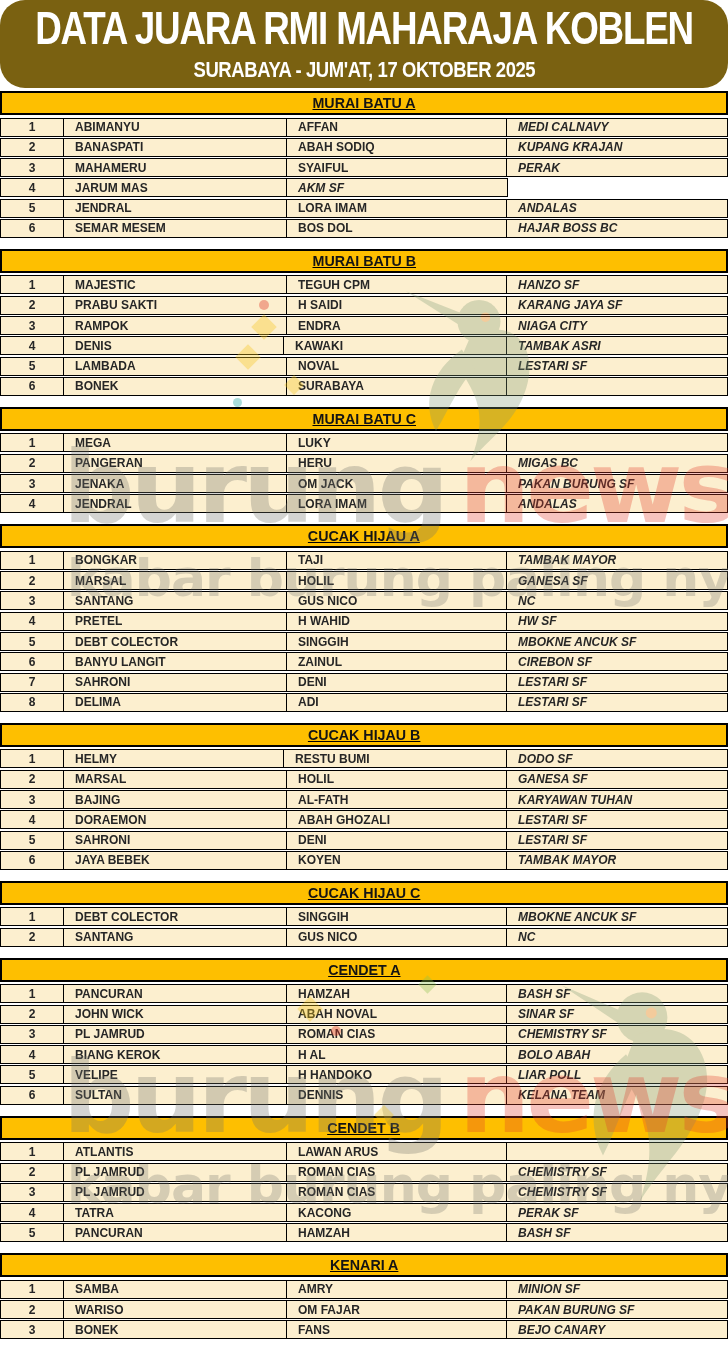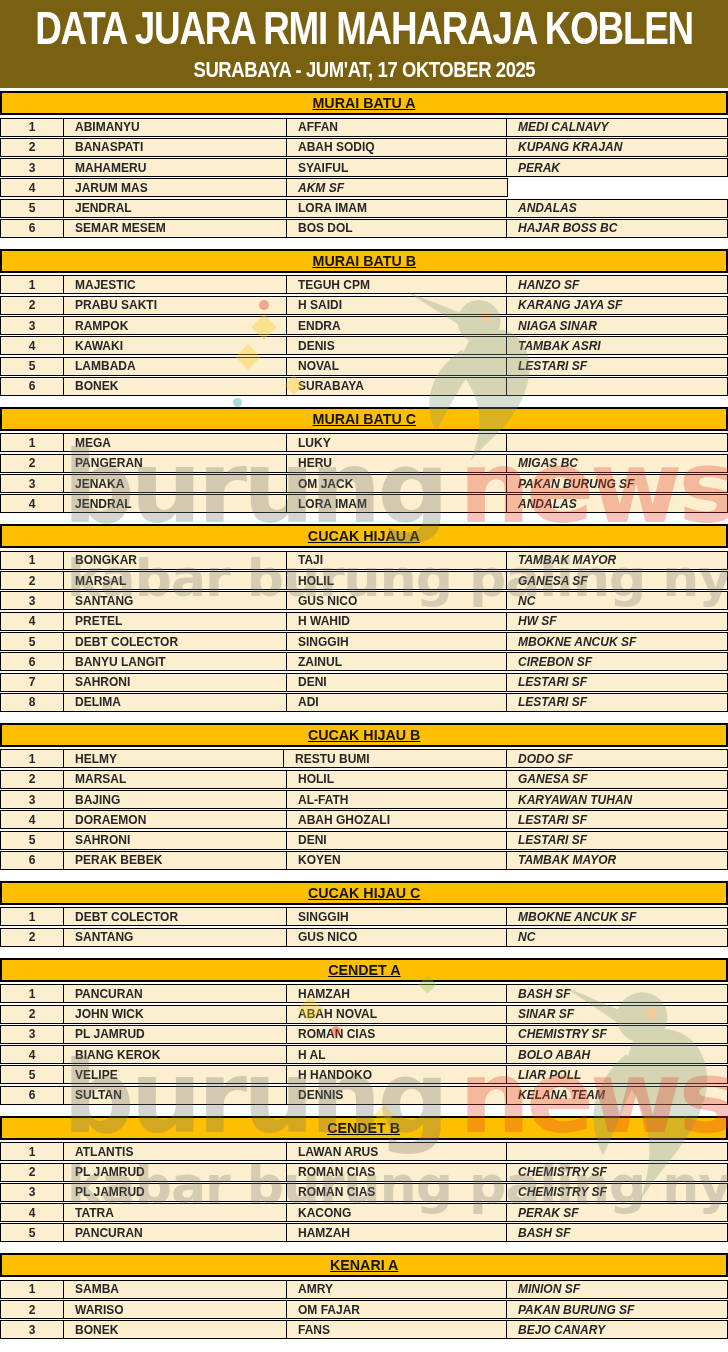--- a/index.html
+++ b/index.html
@@ -3,21 +3,21 @@
 <meta charset="utf-8">
 <style>
   html,body{margin:0;padding:0;background:#fff;}
   .page{
     position:relative;width:728px;height:1352px;background:#fff;
     font-family:"Liberation Sans",sans-serif;overflow:hidden;
   }
   
   .hdr{
     height:88px;background:#7A6111;color:#fff;
-    display:flex;flex-direction:column;align-items:center;justify-content:center;
+    display:flex;flex-direction:column;align-items:center;justify-content:center;border-radius:25px;
   }
   .hdr .title{
     font-size:46px;font-weight:700;line-height:1.02;white-space:nowrap;
     transform:scaleX(0.80);letter-spacing:-1.5px;
   }
   .hdr .subtitle{
     font-size:22px;font-weight:700;white-space:nowrap;margin-top:5px;
     transform:scaleX(0.84);letter-spacing:-0.5px;
   }
   
@@ -130,26 +130,26 @@
         <div class="row">
           <div class="cell c0">2</div>
           <div class="cell c1">PRABU SAKTI</div>
           <div class="cell c2">H SAIDI</div>
           <div class="cell c3">KARANG JAYA SF</div>
         </div>
         <div class="row">
           <div class="cell c0">3</div>
           <div class="cell c1">RAMPOK</div>
           <div class="cell c2">ENDRA</div>
-          <div class="cell c3">NIAGA SINAR</div>
-        </div>
-        <div class="row">
-          <div class="cell c0">4</div>
+          <div class="cell c3">NIAGA CITY</div>
+        </div>
+        <div class="row">
+          <div class="cell c0">4</div>
+          <div class="cell c2">DENIS</div>
           <div class="cell c1">KAWAKI</div>
-          <div class="cell c2">DENIS</div>
           <div class="cell c3">TAMBAK ASRI</div>
         </div>
         <div class="row">
           <div class="cell c0">5</div>
           <div class="cell c1">LAMBADA</div>
           <div class="cell c2">NOVAL</div>
           <div class="cell c3">LESTARI SF</div>
         </div>
         <div class="row">
           <div class="cell c0">6</div>
@@ -269,21 +269,21 @@
           <div class="cell c3">LESTARI SF</div>
         </div>
         <div class="row">
           <div class="cell c0">5</div>
           <div class="cell c1">SAHRONI</div>
           <div class="cell c2">DENI</div>
           <div class="cell c3">LESTARI SF</div>
         </div>
         <div class="row">
           <div class="cell c0">6</div>
-          <div class="cell c1">PERAK BEBEK</div>
+          <div class="cell c1">JAYA BEBEK</div>
           <div class="cell c2">KOYEN</div>
           <div class="cell c3">TAMBAK MAYOR</div>
         </div>
       </section>
       <section class="sec">
         <div class="sec-header">
           <span class="cond">CUCAK HIJAU C</span>
         </div>
         <div class="row">
           <div class="cell c0">1</div>

